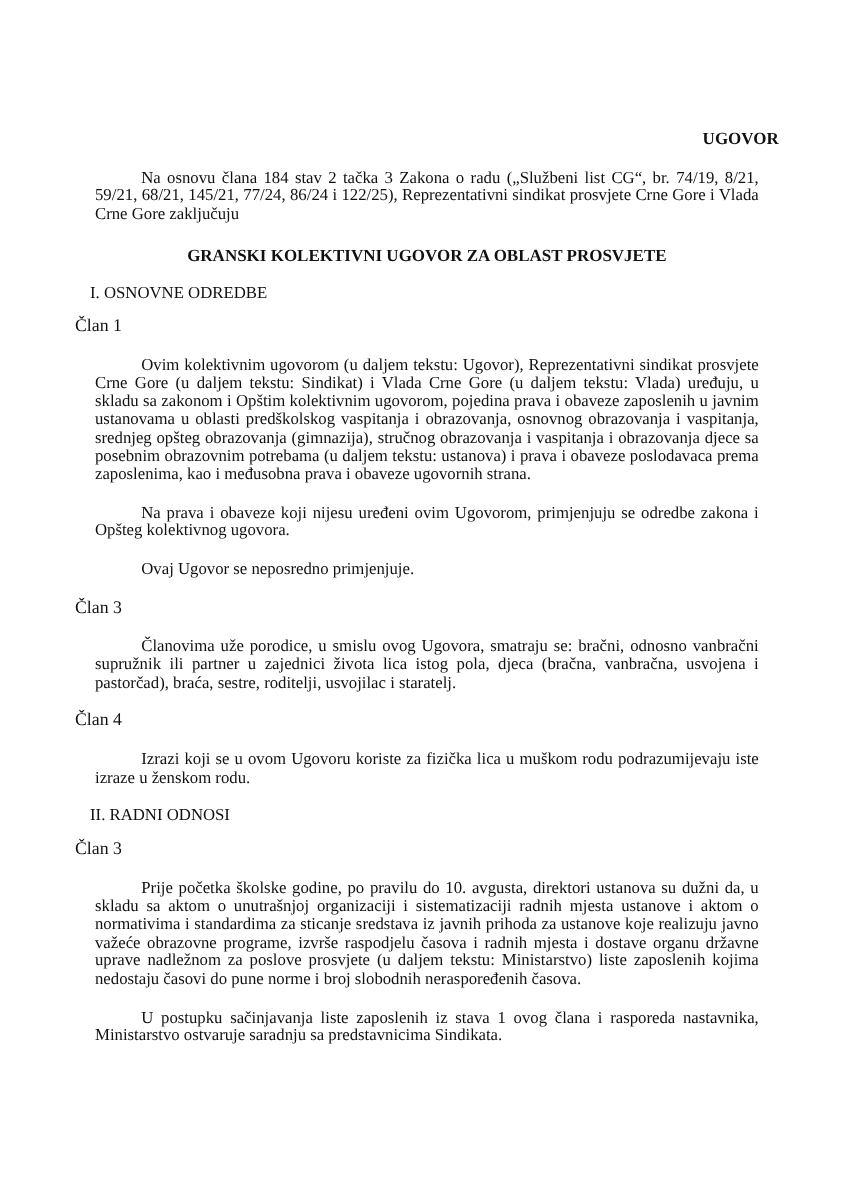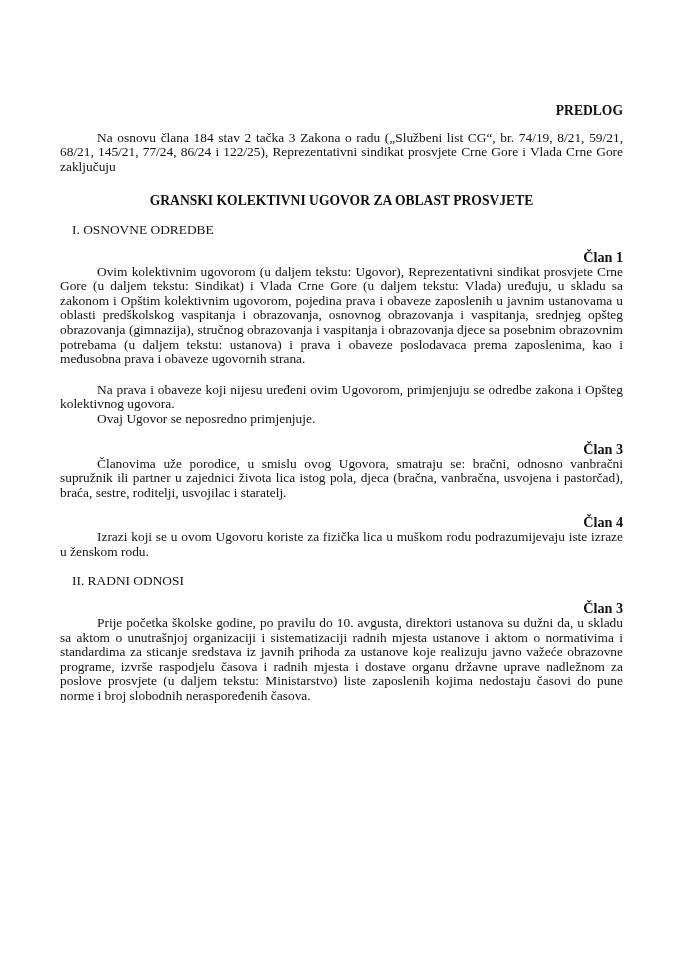--- a/index.html
+++ b/index.html
@@ -3,34 +3,34 @@
   <meta charset="utf-8">
   <style>
     html, body { margin: 0; padding: 0; background: #ffffff; }
     body { width: 679px; height: 960px; position: relative; overflow: hidden; }
     .page {
       position: absolute; left: 60px; top: 104px; width: 563px;
       font-family: "Liberation Serif", serif; font-size: 13.4px; line-height: 14.6px;
       color: #111111;
     }
     .proposal { text-align: right; font-weight: bold; font-size: 13.6px; margin: 0 0 12px 0; }
-    p { margin: 0; text-align: justify; }
+    p { margin: 16px; text-align: justify; }
     .indent { text-indent: 37px; }
     .preamble { margin-bottom: 20px; }
     .doc-title { text-align: center; font-weight: bold; font-size: 13.6px; margin: 0 0 14px 0; }
     .section { margin: 12px; text-align: left; }
-    .article-title { text-align: right; font-weight: bold; font-size: 14.2px; line-height: 15px; margin: 0; }
+    .article-title { text-align: left; font-weight: normal; font-size: 14.2px; line-height: 15px; margin: 0; }
     .article { margin-bottom: 15px; }
     .article.first { margin-bottom: 16px; }
   </style>
 </head>
 <body>
 
 <div class="page">
-  <p class="proposal">PREDLOG</p>
+  <p class="proposal">UGOVOR</p>
 
   <p class="indent preamble">Na osnovu člana 184 stav 2 tačka 3 Zakona o radu („Službeni list CG“, br. 74/19, 8/21, 59/21, 68/21, 145/21, 77/24, 86/24 i 122/25), Reprezentativni sindikat prosvjete Crne Gore i Vlada Crne Gore zaključuju</p>
 
   <p class="doc-title">GRANSKI KOLEKTIVNI UGOVOR ZA OBLAST PROSVJETE</p>
 
   <div>
     <p class="section">I. OSNOVNE ODREDBE</p>
 
     <div class="article first">
       <p class="article-title">Član 1</p>
@@ -52,15 +52,16 @@
       <p class="indent">Izrazi koji se u ovom Ugovoru koriste za fizička lica u muškom rodu podrazumijevaju iste izraze u ženskom rodu.</p>
     </div>
   </div>
 
   <div>
     <p class="section">II. RADNI ODNOSI</p>
 
     <div class="article">
       <p class="article-title">Član 3</p>
       <p class="indent">Prije početka školske godine, po pravilu do 10. avgusta, direktori ustanova su dužni da, u skladu sa aktom o unutrašnjoj organizaciji i sistematizaciji radnih mjesta ustanove i aktom o normativima i standardima za sticanje sredstava iz javnih prihoda za ustanove koje realizuju javno važeće obrazovne programe, izvrše raspodjelu časova i radnih mjesta i dostave organu državne uprave nadležnom za poslove prosvjete (u daljem tekstu: Ministarstvo) liste zaposlenih kojima nedostaju časovi do pune norme i broj slobodnih neraspoređenih časova.</p>
+      <p class="indent">U postupku sačinjavanja liste zaposlenih iz stava 1 ovog člana i rasporeda nastavnika, Ministarstvo ostvaruje saradnju sa predstavnicima Sindikata.</p>
     </div>
   </div>
 </div>
 
 </body></html>

